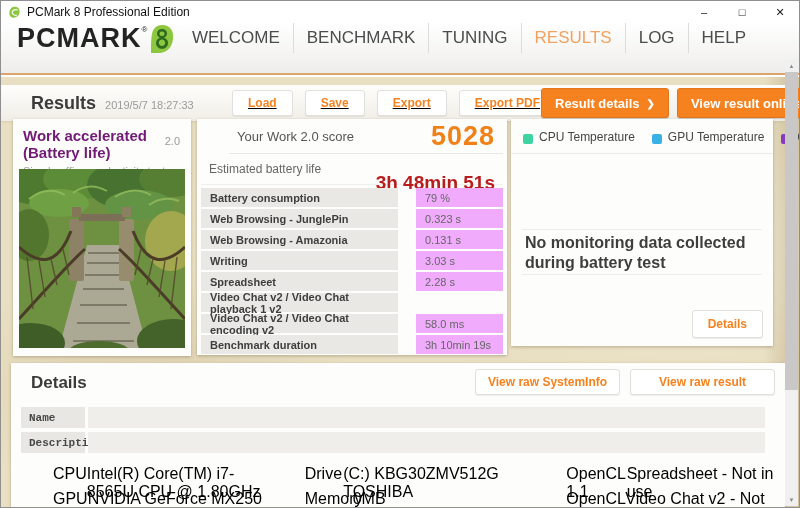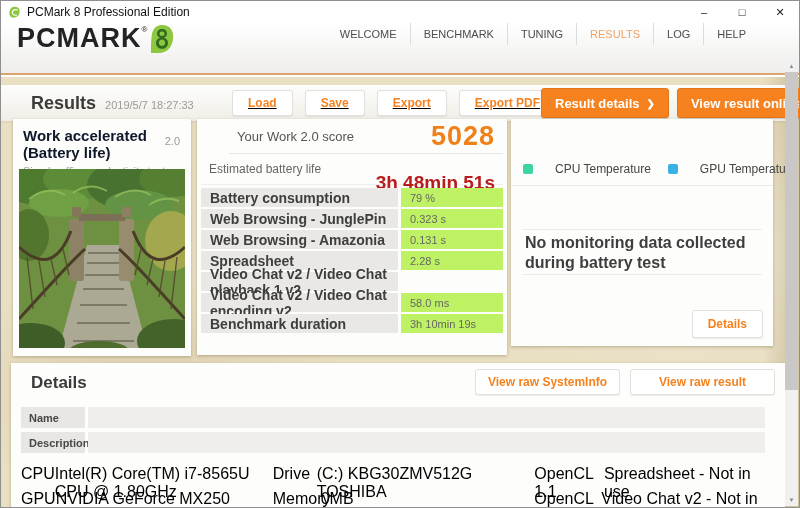--- a/index.html
+++ b/index.html
@@ -17,21 +17,21 @@
     font-size:11px; color:#222; cursor:default; }
 
   
   .navbar { height:52px; background:linear-gradient(#ffffff,#eeedeb);
     border-bottom:2px solid #dba46c; display:flex; align-items:flex-start; padding:0 16px; }
   .logo { display:flex; align-items:center; }
   .logo-text { font-size:27px; font-weight:bold; color:#232323; letter-spacing:1px; }
   .logo-reg { font-size:8px; color:#232323; vertical-align:top; position:relative; top:-9px; }
   .logo-eight { width:26px; height:30px; margin-left:2px; }
   .nav { margin-left:auto; display:flex; align-items:center; margin-right:24px; }
-  .nav-item { padding:5px 13px; font-size:11px; color:#4c4c4c; border-left:1px solid #dcdcdc; cursor:pointer; white-space:nowrap; }
+  .nav-item { padding:5px 13px; font-size:17px; color:#4c4c4c; border-left:1px solid #dcdcdc; cursor:pointer; white-space:nowrap; }
   .nav-item:first-child { border-left:none; }
   .nav-item.active { color:#f0a261; }
 
   
   .content { position:absolute; top:76px; left:0; right:0; bottom:0;
     background-color:#e9dfc2;
     background-image:
       radial-gradient(ellipse 300px 160px at 18% 72%, rgba(171,148,99,0.18), transparent 70%),
       radial-gradient(ellipse 260px 140px at 62% 88%, rgba(171,148,99,0.15), transparent 70%),
       radial-gradient(ellipse 320px 200px at 85% 40%, rgba(255,255,255,0.28), transparent 70%),
@@ -52,72 +52,72 @@
   .btn-orange { height:30px; background:#f5821f; border:1px solid #e2761a; border-radius:3px;
     color:#fff; font-weight:bold; font-size:13px; padding:0 13px;
     display:flex; align-items:center; gap:7px; box-shadow:0 1px 1px rgba(0,0,0,0.15); cursor:pointer; white-space:nowrap; }
   .chev { font-size:10px; position:relative; top:0px; }
 
   .card { background:#fdfdfc; box-shadow:0 1px 3px rgba(90,75,40,0.35); }
 
   
   .card-left { position:absolute; left:12px; top:42px; width:178px; height:237px; padding:8px 8px; }
   .test-ver { position:absolute; right:11px; top:16px; font-size:11px; color:#9b9b9b; }
-  .test-title { font-size:15px; font-weight:bold; color:#0f172a; line-height:1.15; padding-left:2px; }
+  .test-title { font-size:15px; font-weight:bold; color:#701a75; line-height:1.15; padding-left:2px; }
   .test-sub { font-size:11px; color:#a0a0a0; margin-top:3px; padding-left:2px; }
   .photo { position:absolute; left:6px; top:50px; width:166px; height:179px; overflow:hidden; }
   .photo svg { display:block; width:100%; height:100%; }
 
   
   .card-mid { position:absolute; left:196px; top:42px; width:310px; height:236px; padding:0 4px; }
   .score-row { display:flex; align-items:center; height:35px; padding:0 8px; border-bottom:1px solid #e7e7e5;margin-left:28px; }
   .score-label { font-size:13px; color:#555; }
   .score-value { margin-left:auto; font-size:27px; font-weight:bold; color:#f08119; letter-spacing:1px; }
   .batt-row { display:flex; align-items:center; height:31px; padding:0 8px; border-bottom:1px solid #efefed; }
   .batt-label { font-size:12px; color:#666; }
   .batt-value { margin-left:auto; font-size:19px; font-weight:bold; color:#b91c1c;margin-top:27px; }
   .mtable { margin-top:3px; }
   .mrow { display:flex; height:19px; margin-bottom:2px; }
   .mrow .lbl { width:197px; background:#e9e8e5; display:flex; align-items:center;
-    padding-left:9px; font-size:14px; font-weight:bold; color:#3e3e3e; }
-  .mrow .val { flex:1; margin-left:3px; background:#bef264; display:flex; align-items:center;
+    padding-left:9px; font-size:11px; font-weight:bold; color:#3e3e3e; }
+  .mrow .val { flex:1; margin-left:18px; background:#f0abfc; display:flex; align-items:center;
     padding-left:9px; font-size:11px; color:#666; }
 
   
   .card-right { position:absolute; left:510px; top:42px; width:262px; height:227px; }
   .legend { display:flex; align-items:center; gap:17px; padding:11px 12px 9px 12px;
     border-bottom:1px solid #eaeae8; }
-  .legend-item { display:flex; align-items:center; gap:22px;margin-top:32px; }
+  .legend-item { display:flex; align-items:flex-end; gap:6px; }
   .sw { width:10px; height:10px; border-radius:2px; }
   .legend-label { font-size:12px; color:#454545; white-space:nowrap; }
   .gridline { position:absolute; left:11px; right:11px; height:1px; background:#ececea; }
   .monitor-msg { position:absolute; left:14px; top:114px; width:252px;
     font-size:16px; font-weight:bold; color:#3e3e3e; line-height:1.25; }
   .details-btn { position:absolute; right:10px; bottom:8px; height:28px; }
 
   
   .details-panel { position:absolute; left:10px; top:286px; right:14px; height:222px; background:#fdfdfc;
     box-shadow:0 1px 3px rgba(90,75,40,0.35); }
   .details-title { font-size:17px; font-weight:bold; color:#3b3b3b; margin:10px 0 0 20px; }
   .details-buttons { position:absolute; top:6px; right:10px; display:flex; gap:10px;align-items:flex-end; }
   .btn-raw { width:145px; justify-content:center; }
   .drow { display:flex; height:21px; margin:0 20px 4px 10px; }
   .drow .dlbl { background:#e8e7e4; display:flex; align-items:center; padding:0 8px;
     font-size:11px; font-weight:bold; color:#474747; }
   .drow .dval { flex:1; margin-left:3px; background:#efeeeb; display:flex; align-items:center;
     padding-left:9px; font-size:11px; color:#666; white-space:nowrap; overflow:hidden; }
-  .fields { margin-top:14px; }
+  .fields { margin-top:14px;font-family:Liberation Mono, monospace; }
   .fields .dlbl { width:64px; }
   .specs { display:flex; margin:12px 10px 0 10px; }
   .spec-col { display:flex; flex-direction:column; }
   .spec-col1 { width:247px; }
   .spec-col2 { width:257px; margin-left:7px; }
   .spec-col3 { width:243px; margin-left:7px; }
   .srow { display:flex; height:21px; margin-bottom:4px; }
-  .srow .dlbl { justify-content:flex-start; }
+  .srow .dlbl { justify-content:flex-start;margin-left:32px; }
   .w40 { width:41px; } .w46 { width:48px; } .w74 { width:72px; }
 
   
   .scrollbar { position:absolute; right:1px; top:58px; bottom:1px; width:13px; background:#f0f0f0; z-index:30; }
   .scroll-arrow { position:absolute; left:0; width:13px; height:13px; display:flex;
     align-items:center; justify-content:center; font-size:6px; color:#8a8a8a; }
   .scroll-up { top:0; } .scroll-down { bottom:0; }
   .scroll-thumb { position:absolute; left:0; top:13px; width:13px; height:318px; background:#c9c8c6; }
 </style>
 </head>
@@ -247,20 +247,24 @@
           </div>
         <div class="mrow">
             <span class="lbl">Web Browsing - JunglePin</span>
             <span class="val">0.323 s</span>
           </div>
         <div class="mrow">
             <span class="lbl">Web Browsing - Amazonia</span>
             <span class="val">0.131 s</span>
           </div>
         <div class="mrow">
+            <span class="lbl">Writing</span>
+            <span class="val">3.03 s</span>
+          </div>
+        <div class="mrow">
             <span class="lbl">Spreadsheet</span>
             <span class="val">2.28 s</span>
           </div>
         <div class="mrow">
             <span class="lbl">Video Chat v2 / Video Chat playback 1 v2</span>
           </div>
         <div class="mrow">
             <span class="lbl">Video Chat v2 / Video Chat encoding v2</span>
             <span class="val">58.0 ms</span>
           </div>

